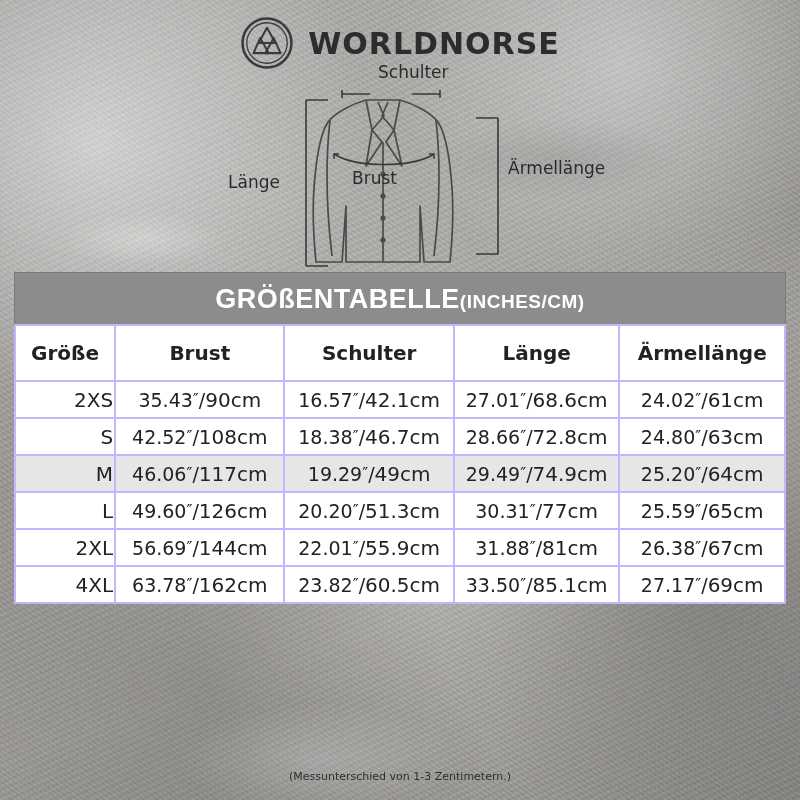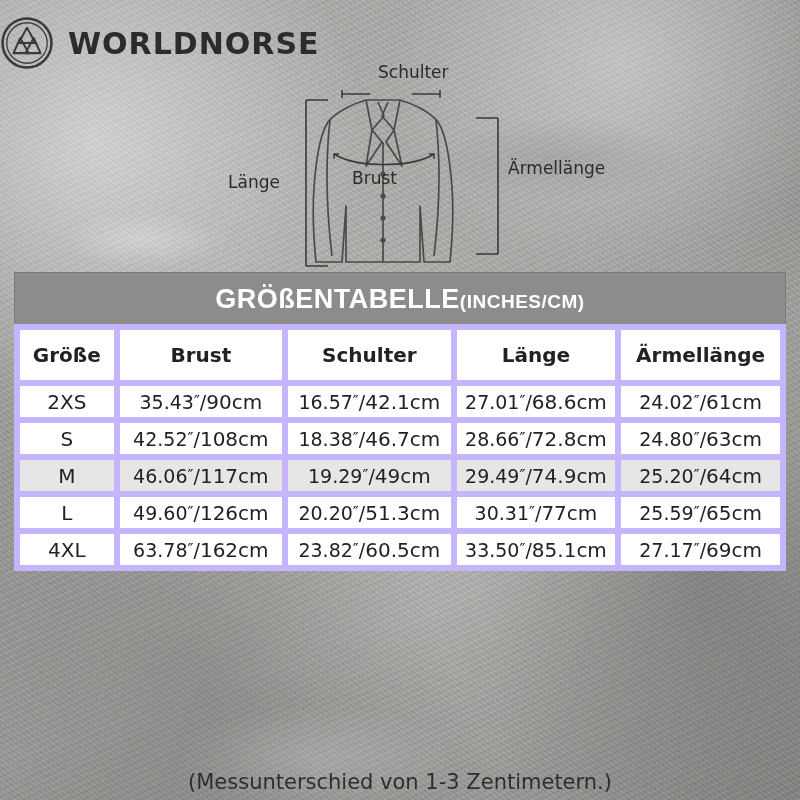--- a/index.html
+++ b/index.html
@@ -40,20 +40,21 @@
     pointer-events: none;
   }
 
   
   #header {
     position: absolute;
     top: 12px; left: 0; right: 0;
     height: 62px;
     display: flex;
     align-items: center;
+    justify-content: center;
     gap: 14px;
   }
   #logo-mark { width: 54px; height: 54px; display: block; }
   #brand-name {
     font-size: 30px;
     font-weight: bold;
     letter-spacing: 1px;
     color: #2c2c2c;
     font-family: "DejaVu Sans", sans-serif;
   }
@@ -86,48 +87,48 @@
     height: 52px;
     line-height: 52px;
     font-size: 27px;
     font-weight: bold;
     letter-spacing: 0.5px;
     border: 1px solid #7a7a7a;
     border-bottom: none;
   }
   caption .small { font-size: 19px; }
   th, td {
-    border: 6px solid #c4b5fd;
+    border: 2px solid #c4b5fd;
     text-align: center;
     color: #222;
     font-family: "DejaVu Sans", sans-serif;
     margin-top: 17px;
   }
   thead th {
     height: 56px;
     font-size: 20px;
     font-weight: bold;
     background: #ffffff;
   }
   tbody td {
     height: 37px;
     font-size: 19px;
     background: #ffffff;
   }
   tbody tr.alt td { background: #e6e6e6; }
-  td.size-cell { font-size: 20px; }
+  td.size-cell { font-size: 20px; text-align: right; }
   td .unit { font-size: 20px; }
   td .inchmark { font-size: 16px; vertical-align: 2px; }
 
   #footnote {
     position: absolute;
     left: 0; right: 0;
     top: 770px;
     text-align: center;
-    font-size: 21px;
+    font-size: 11px;
     color: #2e2e2e;
     font-family: "DejaVu Sans", sans-serif;
   }
 </style>
 </head>
 <body>
 
 <div id="bg"></div>
 
 <div id="header">
@@ -235,20 +236,27 @@
           <td>25.20<span class="inchmark">″</span>/<span class="unit">64cm</span></td>
         </tr>
         <tr>
           <td class="size-cell">L</td>
           <td>49.60<span class="inchmark">″</span>/<span class="unit">126cm</span></td>
           <td>20.20<span class="inchmark">″</span>/<span class="unit">51.3cm</span></td>
           <td>30.31<span class="inchmark">″</span>/<span class="unit">77cm</span></td>
           <td>25.59<span class="inchmark">″</span>/<span class="unit">65cm</span></td>
         </tr>
         <tr>
+          <td class="size-cell">2XL</td>
+          <td>56.69<span class="inchmark">″</span>/<span class="unit">144cm</span></td>
+          <td>22.01<span class="inchmark">″</span>/<span class="unit">55.9cm</span></td>
+          <td>31.88<span class="inchmark">″</span>/<span class="unit">81cm</span></td>
+          <td>26.38<span class="inchmark">″</span>/<span class="unit">67cm</span></td>
+        </tr>
+        <tr>
           <td class="size-cell">4XL</td>
           <td>63.78<span class="inchmark">″</span>/<span class="unit">162cm</span></td>
           <td>23.82<span class="inchmark">″</span>/<span class="unit">60.5cm</span></td>
           <td>33.50<span class="inchmark">″</span>/<span class="unit">85.1cm</span></td>
           <td>27.17<span class="inchmark">″</span>/<span class="unit">69cm</span></td>
         </tr>
       </tbody>
   </table>
 </div>
 

